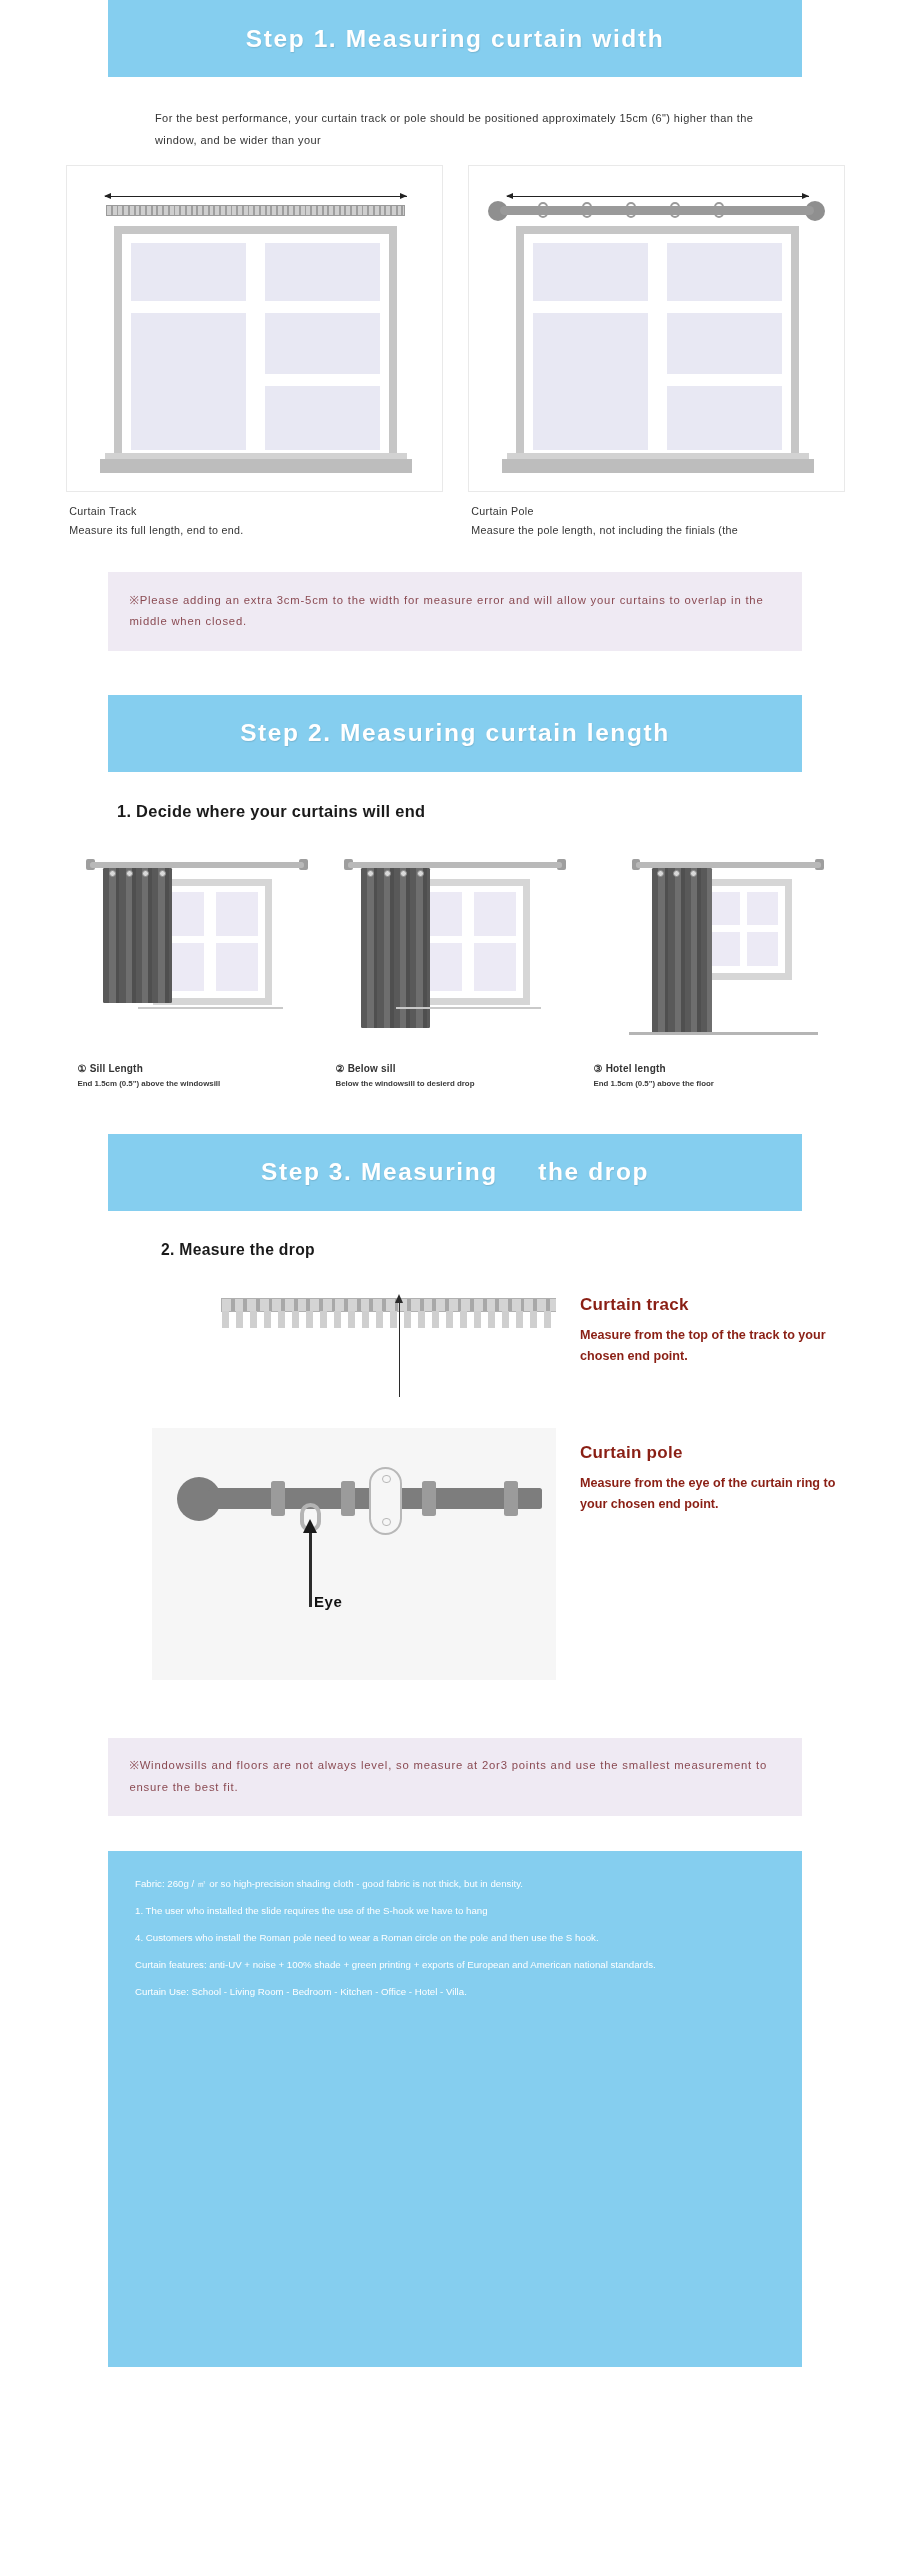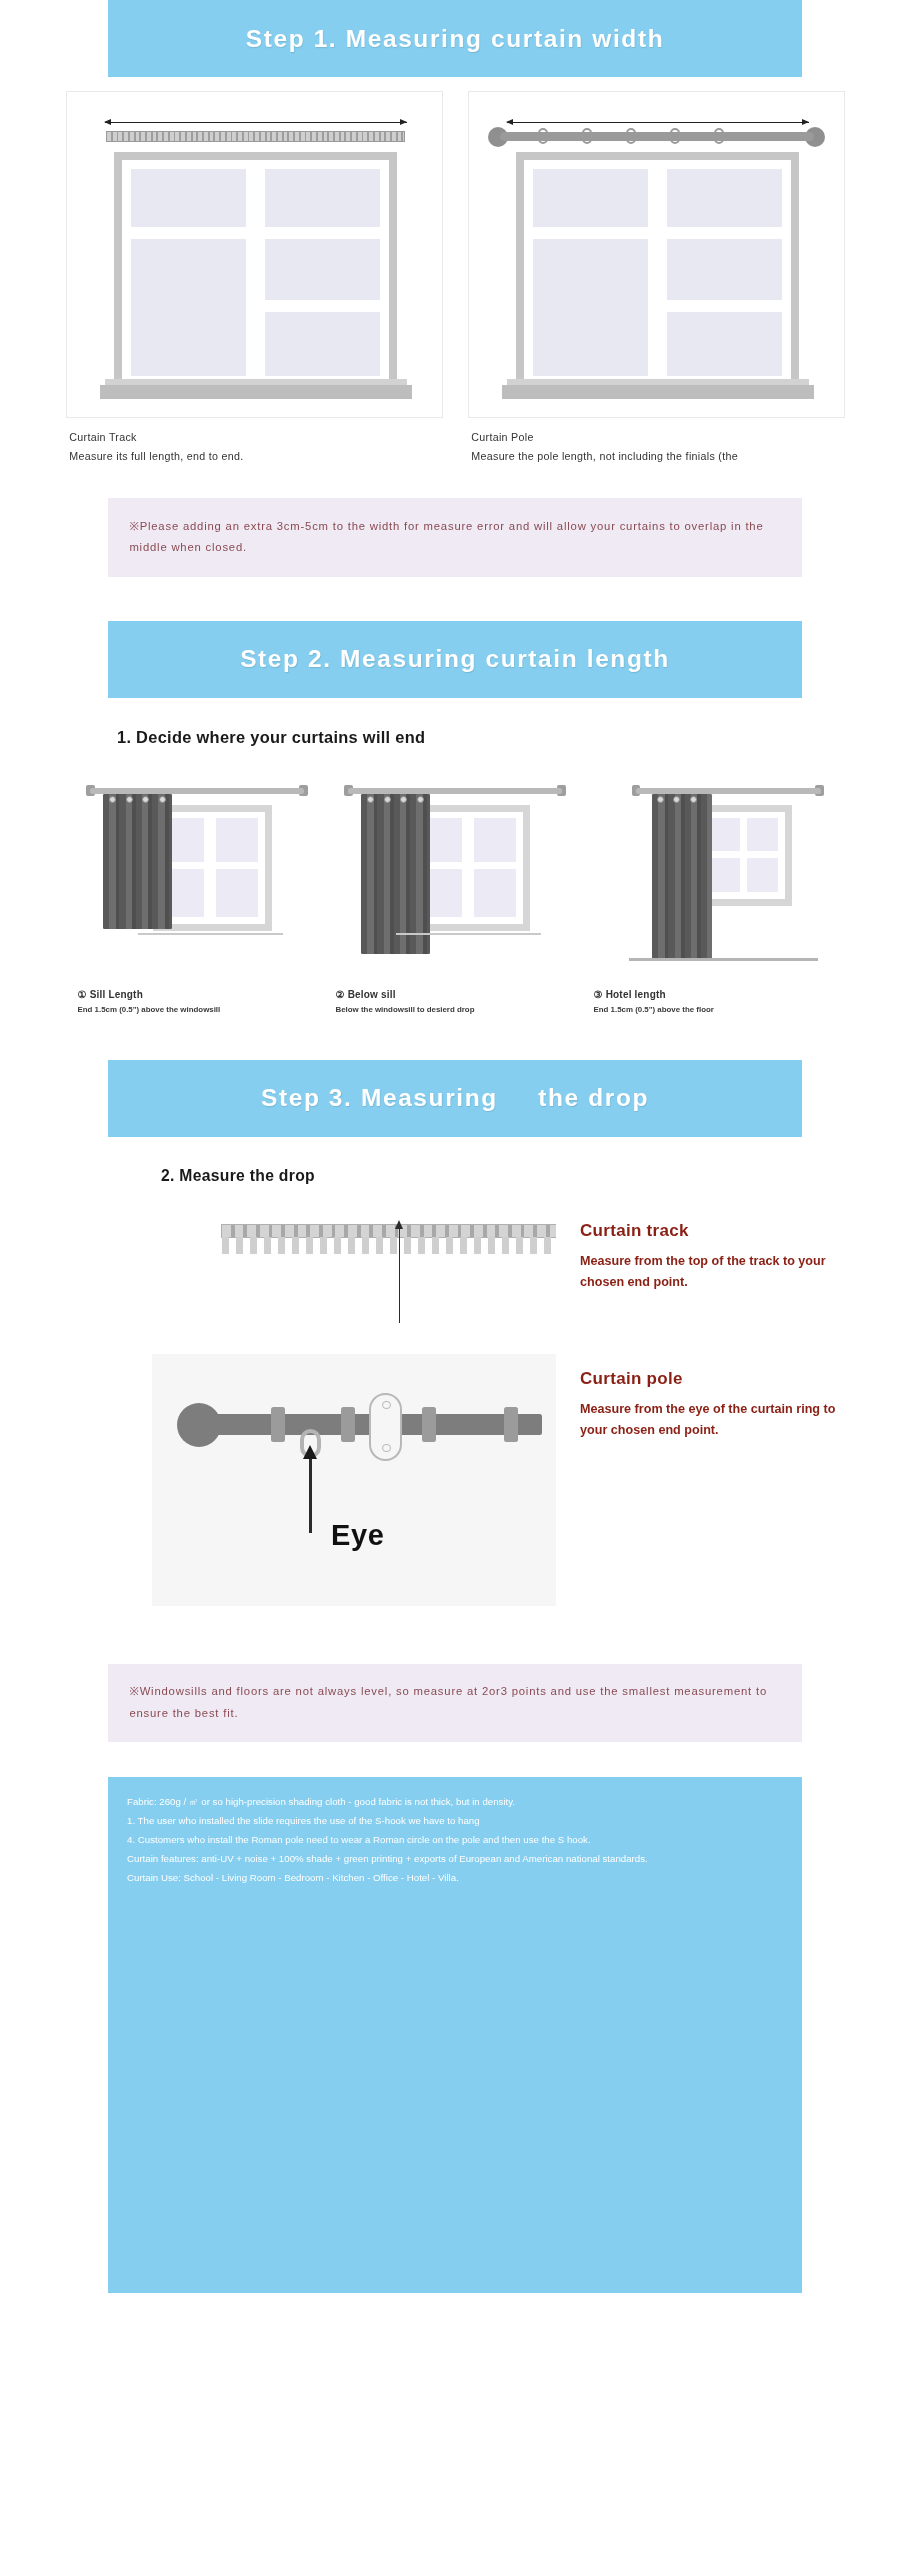--- a/index.html
+++ b/index.html
@@ -246,45 +246,46 @@
   }
   .pole-ball { position:absolute; left: 25px; top: 49px; width:44px;height:44px;border-radius:50%;background:#7d7d7d;}
   .pole-collar{ position:absolute; top:53px; width:14px;height:35px;background:#9b9b9b;border-radius:2.5px;}
   .bracket { position:absolute; left:217px; top:39px; width:33px;height:68px;
     border:2.5px solid #b8b8b8; border-radius:16.4px; background:#f6f6f6; }
   .bracket:before, .bracket:after{ content:""; position:absolute; left:11.3px; width:6.3px;height:6.3px;border-radius:50%;
     border:1.9px solid #b8b8b8;}
   .bracket:before{ top:6.3px;} .bracket:after{ bottom:6.3px;}
   .eye-ring { position:absolute; left:148px; top:75px; width:21.4px;height:29px;
     border:4.4px solid #b4b4b4; border-radius:10.7px; }
-  .eye-label { position:absolute; left:179px; top:165px; font-size:29px; font-weight:700; color:#111; letter-spacing:0.6px;}
+  .eye-label { position:absolute; left:162px; top:165px; font-size:15px; font-weight:700; color:#111; letter-spacing:0.6px;}
 
   
   .info {
     margin: 35px 35px 0 35px;
     background:#85ceef;
     color:#ffffff;
     padding: 16.4px 19px 31px 19px;
     font-size: 9.7px;
     line-height: 1.95;
     min-height: 516px;
   }
-  .info p { margin: 0; }
+  .info p { margin: 8px; }
   .spacer-lg { height: 44px; }
   .spacer-md { height: 25px; }
 </style>
 </head>
 <body>
 
 <div class="page">
 
   <div class="banner">
     <span class="banner-text">Step 1. Measuring curtain width</span>
   </div>
 
+  <div class="intro">For the best performance, your curtain track or pole should be positioned approximately 15cm (6") higher than the window, and be wider than your</div>
 
   <div class="panels">
 
     <div class="panel">
       <div class="panel-img">
         <div class="arrow-line"></div>
         <div class="track-bar"></div>
         <div class="wframe">
           <div class="pane" style="left:5px; top:5px; width:123px; height:66px;"></div>
           <div class="pane" style="right:5px; top:5px; width:123px; height:66px;"></div>

